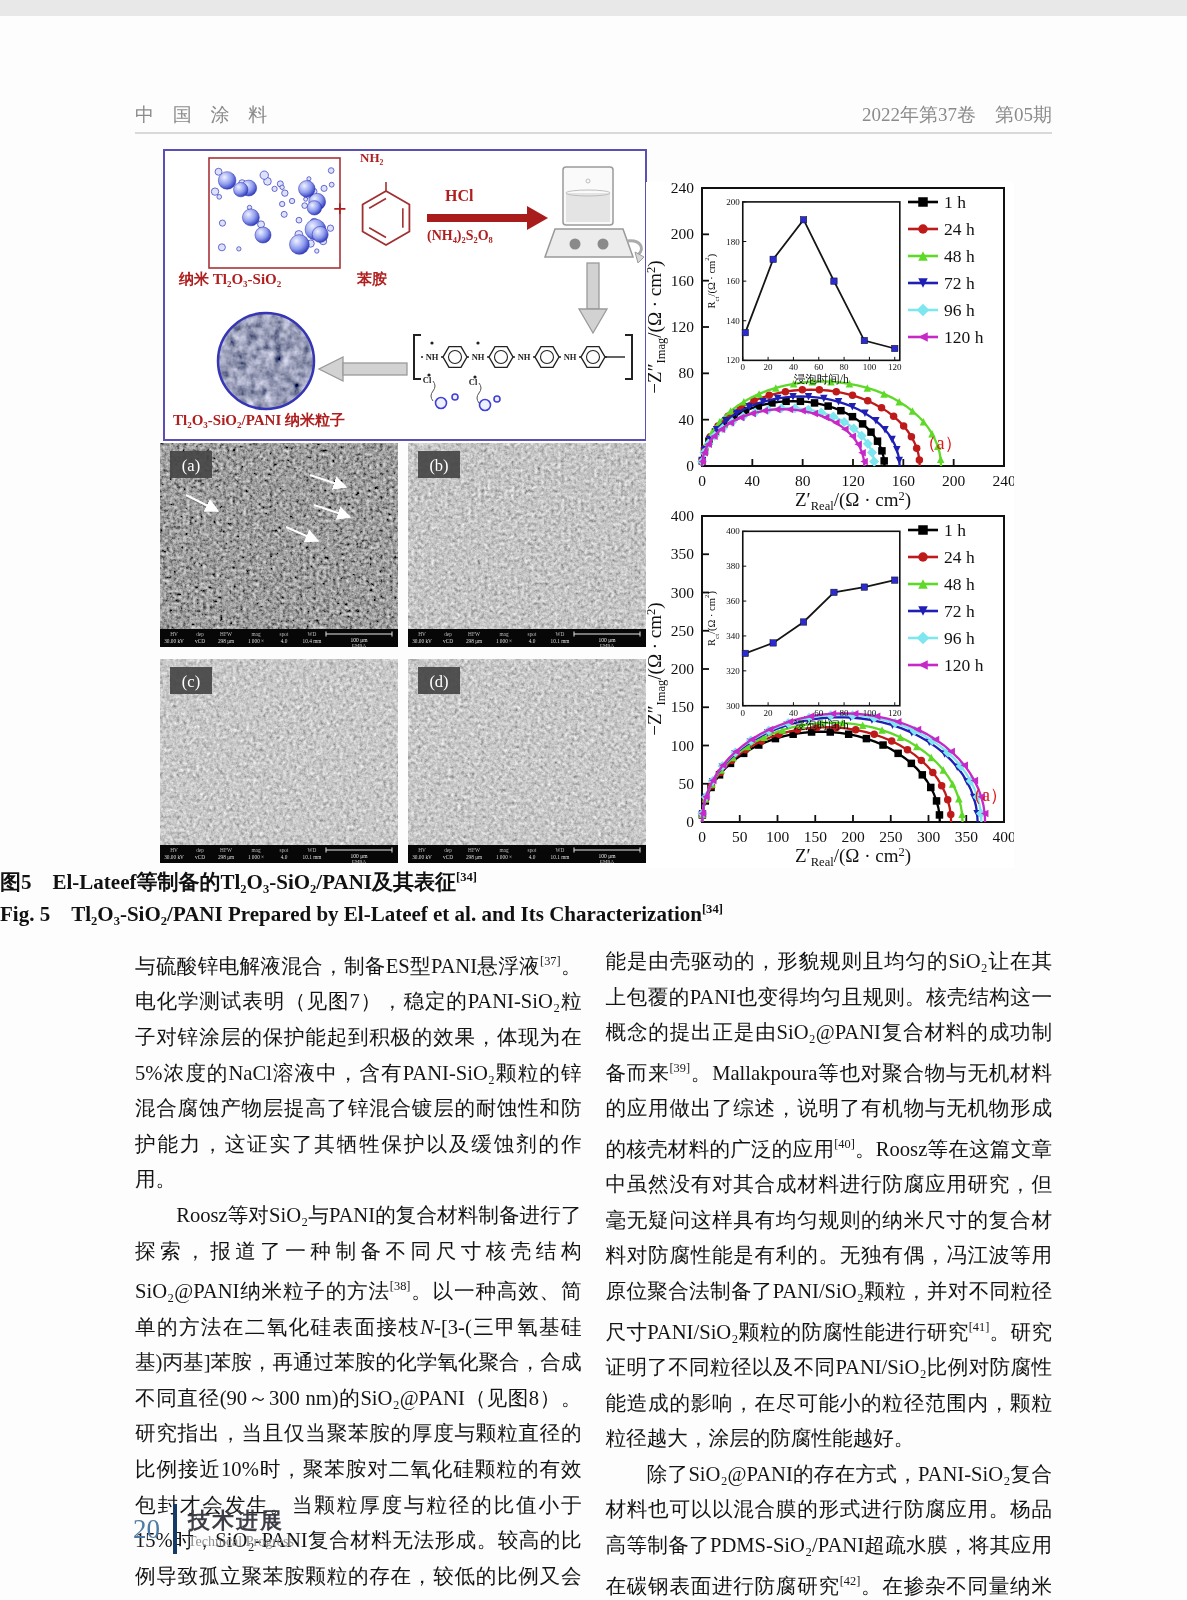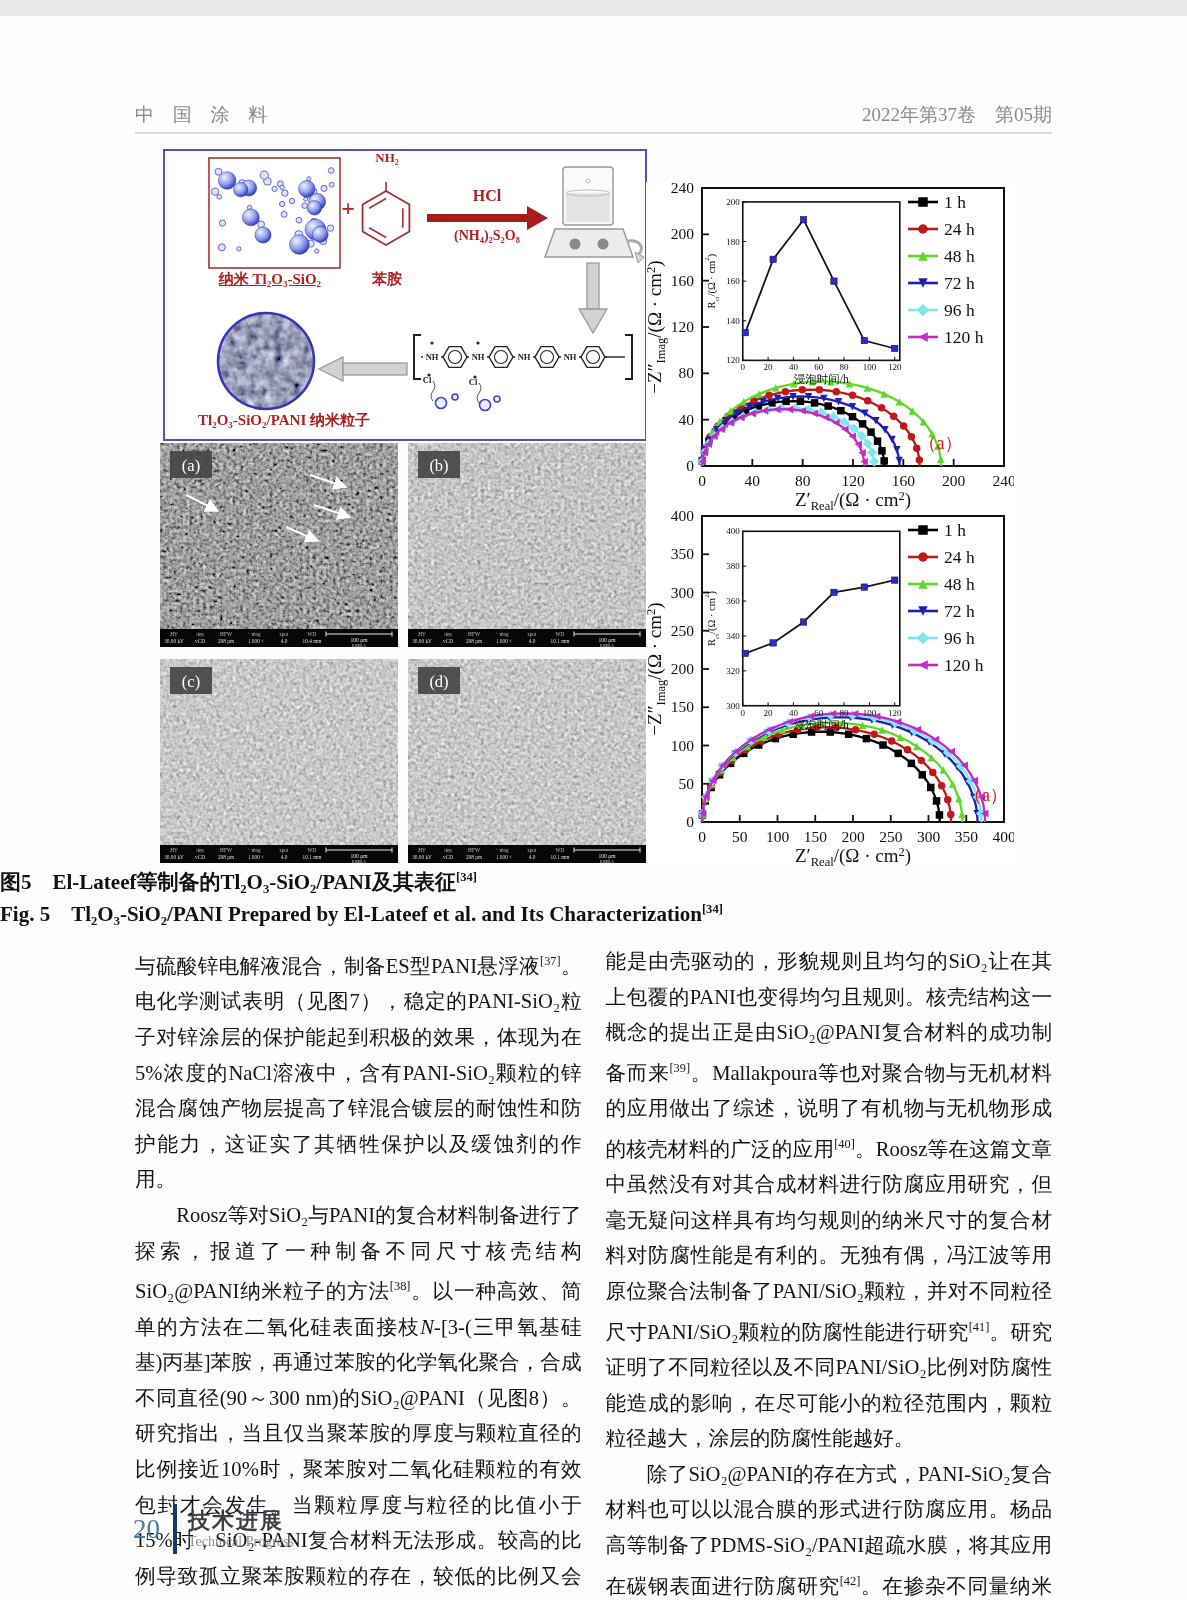--- a/index.html
+++ b/index.html
@@ -7,22 +7,22 @@
         font-family:"Liberation Serif","DejaVu Serif",serif;color:#1a1a1a;margin:16px auto;}
   
   .header{position:absolute;left:135px;top:84px;width:917px;height:32px;
           border-bottom:2px solid #d9d9d9;color:#8b8b8b;font-size:19px;}
   .header .journal{position:absolute;left:0;top:2px;letter-spacing:7px;}
   .header .issue{position:absolute;right:0;top:2px;text-align:right;}
   
   .schematic{position:absolute;left:163px;top:133px;width:480px;height:288px;
              border:2px solid #5a4fb5;background:#fff;}
   .schematic svg{position:absolute;left:0;top:0;}
-  .slabel{position:absolute;color:#b01f1f;font-weight:bold;text-align:center;line-height:1.15;}
-  #lab-nano{left:14px;top:120px;width:182px;font-size:15px;text-decoration:underline;}
+  .slabel{position:absolute;color:#b01f1f;font-weight:bold;line-height:1.15;}
+  #lab-nano{left:14px;top:120px;width:182px;font-size:15px;}
   #lab-plus{left:168px;top:44px;width:30px;font-size:24px;}
   #lab-nh2{left:195px;top:0px;width:54px;font-size:13px;}
   #lab-aniline{left:192px;top:120px;width:60px;font-size:15px;}
   #lab-hcl{left:280px;top:36px;width:84px;font-size:16px;}
   #lab-oxidant{left:262px;top:77px;width:120px;font-size:14px;}
   #lab-product{left:8px;top:261px;width:222px;font-size:15px;}
   
   #sem-grid{position:absolute;left:160px;top:427px;width:486px;height:420px;}
   #sem-grid svg{position:absolute;}
   

